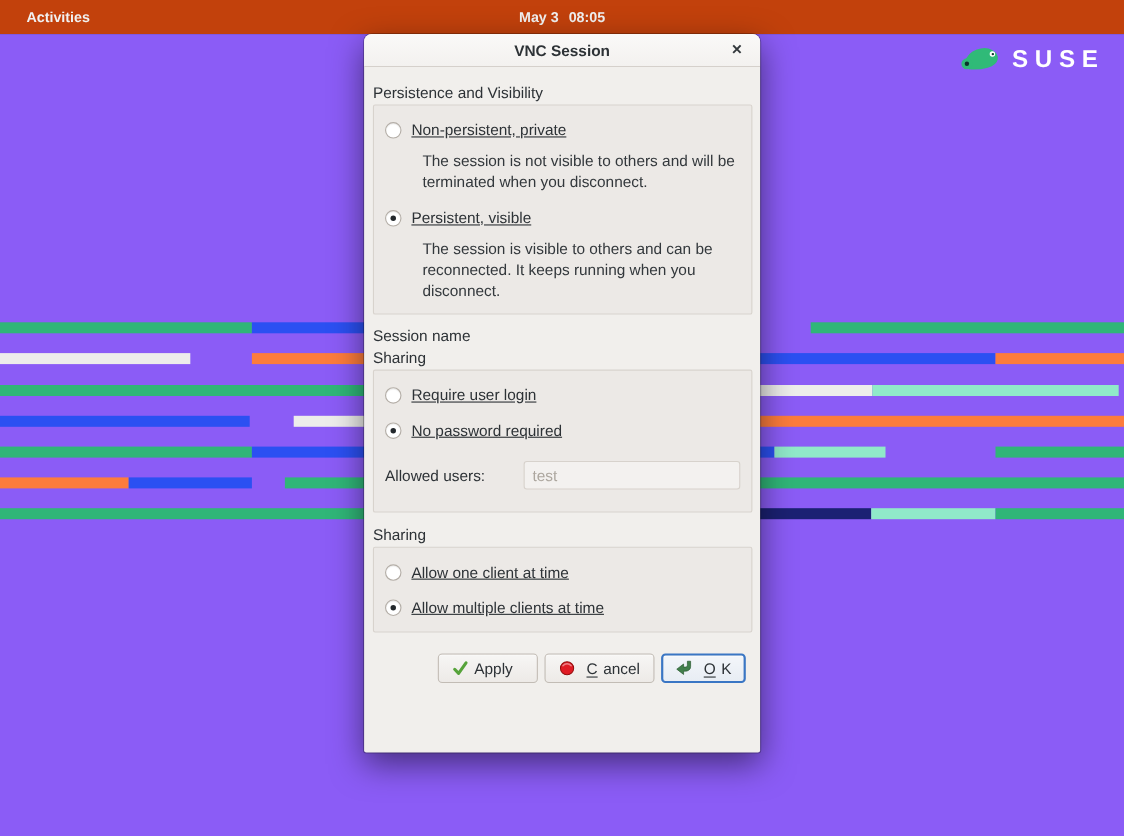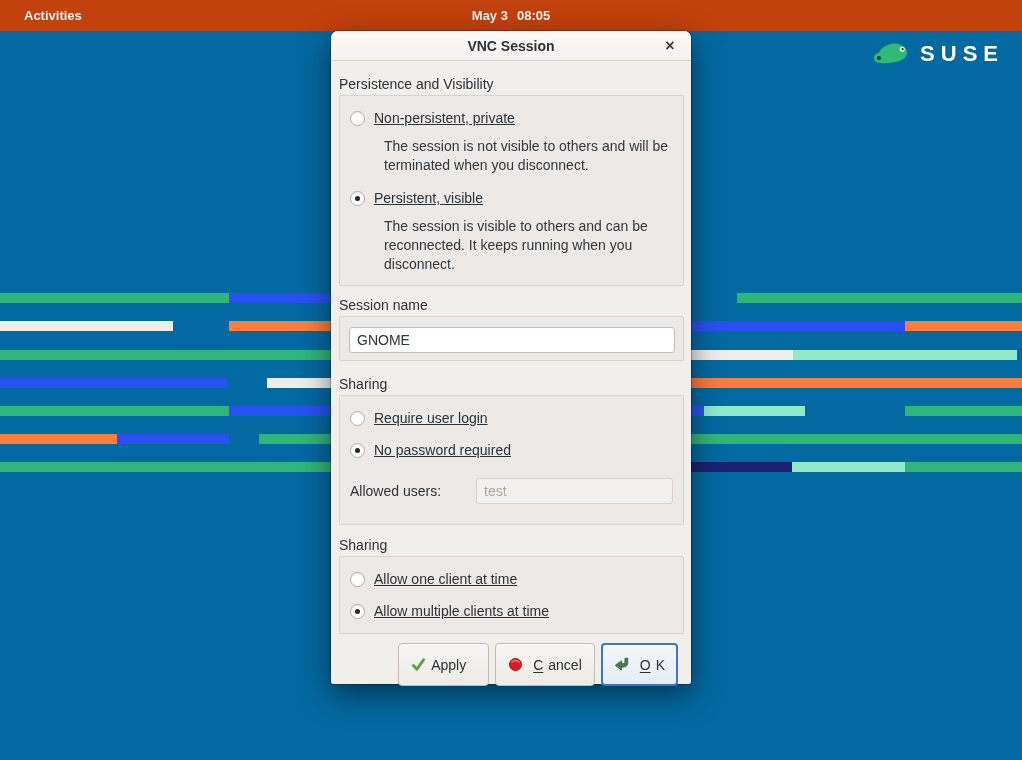--- a/index.html
+++ b/index.html
@@ -21,21 +21,21 @@
   .topbar .clock {
     position:absolute; left:0; right:0; text-align:center;
     display:flex; justify-content:center; gap:9px;
   }
   .topbar .right {
     position:absolute; right:14px; display:flex; align-items:center; gap:34px;flex-direction:column;
   }
   .topbar .power-icon svg { display:block; }
 
   
-  .desktop { position:absolute; top:31px; left:0; width:1022px; height:729px; background:#0369a1; }
+  .desktop { position:absolute; top:31px; left:0; width:1022px; height:729px; background:#8b5cf6; }
 
   .suse-logo {
     position:absolute; top:7px; right:18px;
     display:flex; align-items:center; gap:9px;
   }
   .suse-logo .logo-text {
     color:#ffffff; font-size:22px; font-weight:700; letter-spacing:6px;
   }
 
   .bars-layer { position:absolute; top:0; left:0; width:1022px; height:760px; }
@@ -102,25 +102,26 @@
   .allowed-label { width:128px; text-align:left; margin-right:11px; }
   .text-input.disabled {
     width:200px; background:#f3f1ef; border-color:#d7d2cc; color:#ada79f;
   }
 
   .button-row {
     display:flex; justify-content:flex-end; gap:6px;
     margin:9px 6px 0 0;
   }
   .btn {
-    height:43px; display:flex; align-items:center; gap:5px;
+    height:27px; display:flex; align-items:center; gap:5px;
     padding:0 12px; border:1px solid #c2bcb5; border-radius:4px;
     background:linear-gradient(#f7f6f5,#edeae7);
     font:14px "Liberation Sans", sans-serif; color:#2d3236; cursor:pointer;
     box-shadow:0 1px 0 rgba(255,255,255,.6) inset;
+    margin-top:10px;
   }
   .btn .icon { display:flex; }
   .btn .mn { text-decoration:underline; text-underline-offset:2px; }
   .btn.focused {
     border:2px solid #3a76c4; background:linear-gradient(#f3f6fa,#e8edf4);
     padding:0 11px;
   }
 </style>
 </head>
 <body>
@@ -203,23 +204,20 @@
       <div class="radio-desc">The session is not visible to others and will be terminated when you disconnect.</div>
       <div class="radio-row">
         <span class="radio selected"></span>
         <span class="radio-label">Persistent, visible</span>
       </div>
       <div class="radio-desc">The session is visible to others and can be reconnected. It keeps running when you disconnect.</div>
     </div>
     <div class="gap-after-f1"></div>
 
     <div class="section-label">Session name</div>
-    <div class="frame f2">
-      <input class="text-input" type="text" value="GNOME" style="">
-    </div>
 
     <div class="section-label">Sharing</div>
     <div class="frame f3">
       <div class="radio-row">
         <span class="radio"></span>
         <span class="radio-label">Require user login</span>
       </div>
       <div class="radio-row">
         <span class="radio selected"></span>
         <span class="radio-label">No password required</span>

